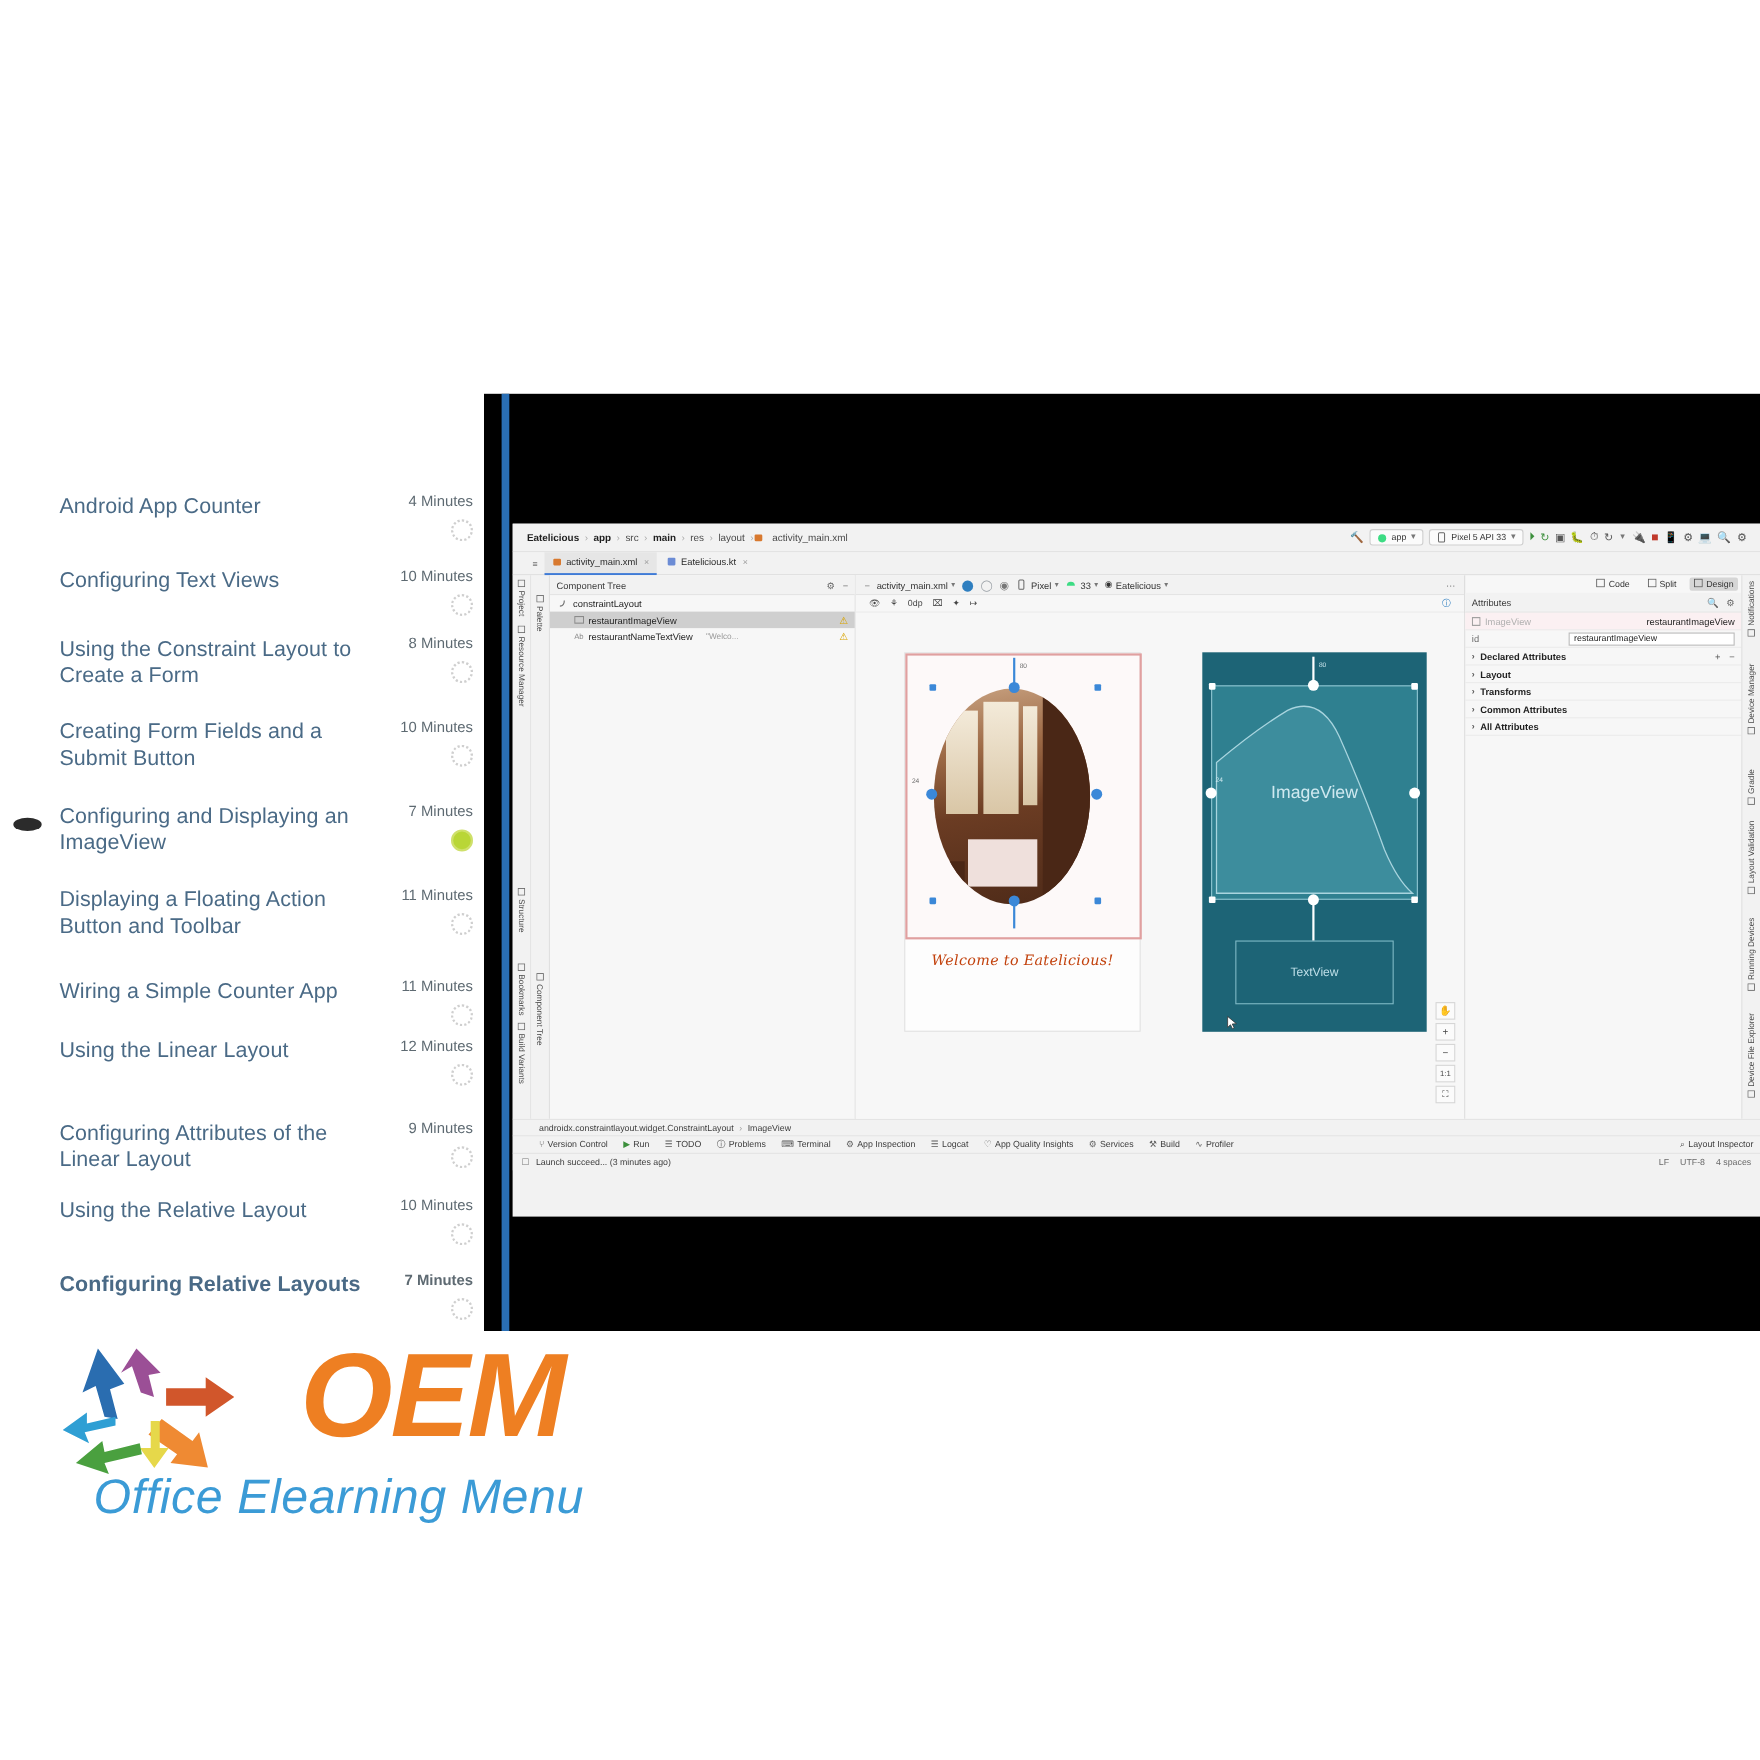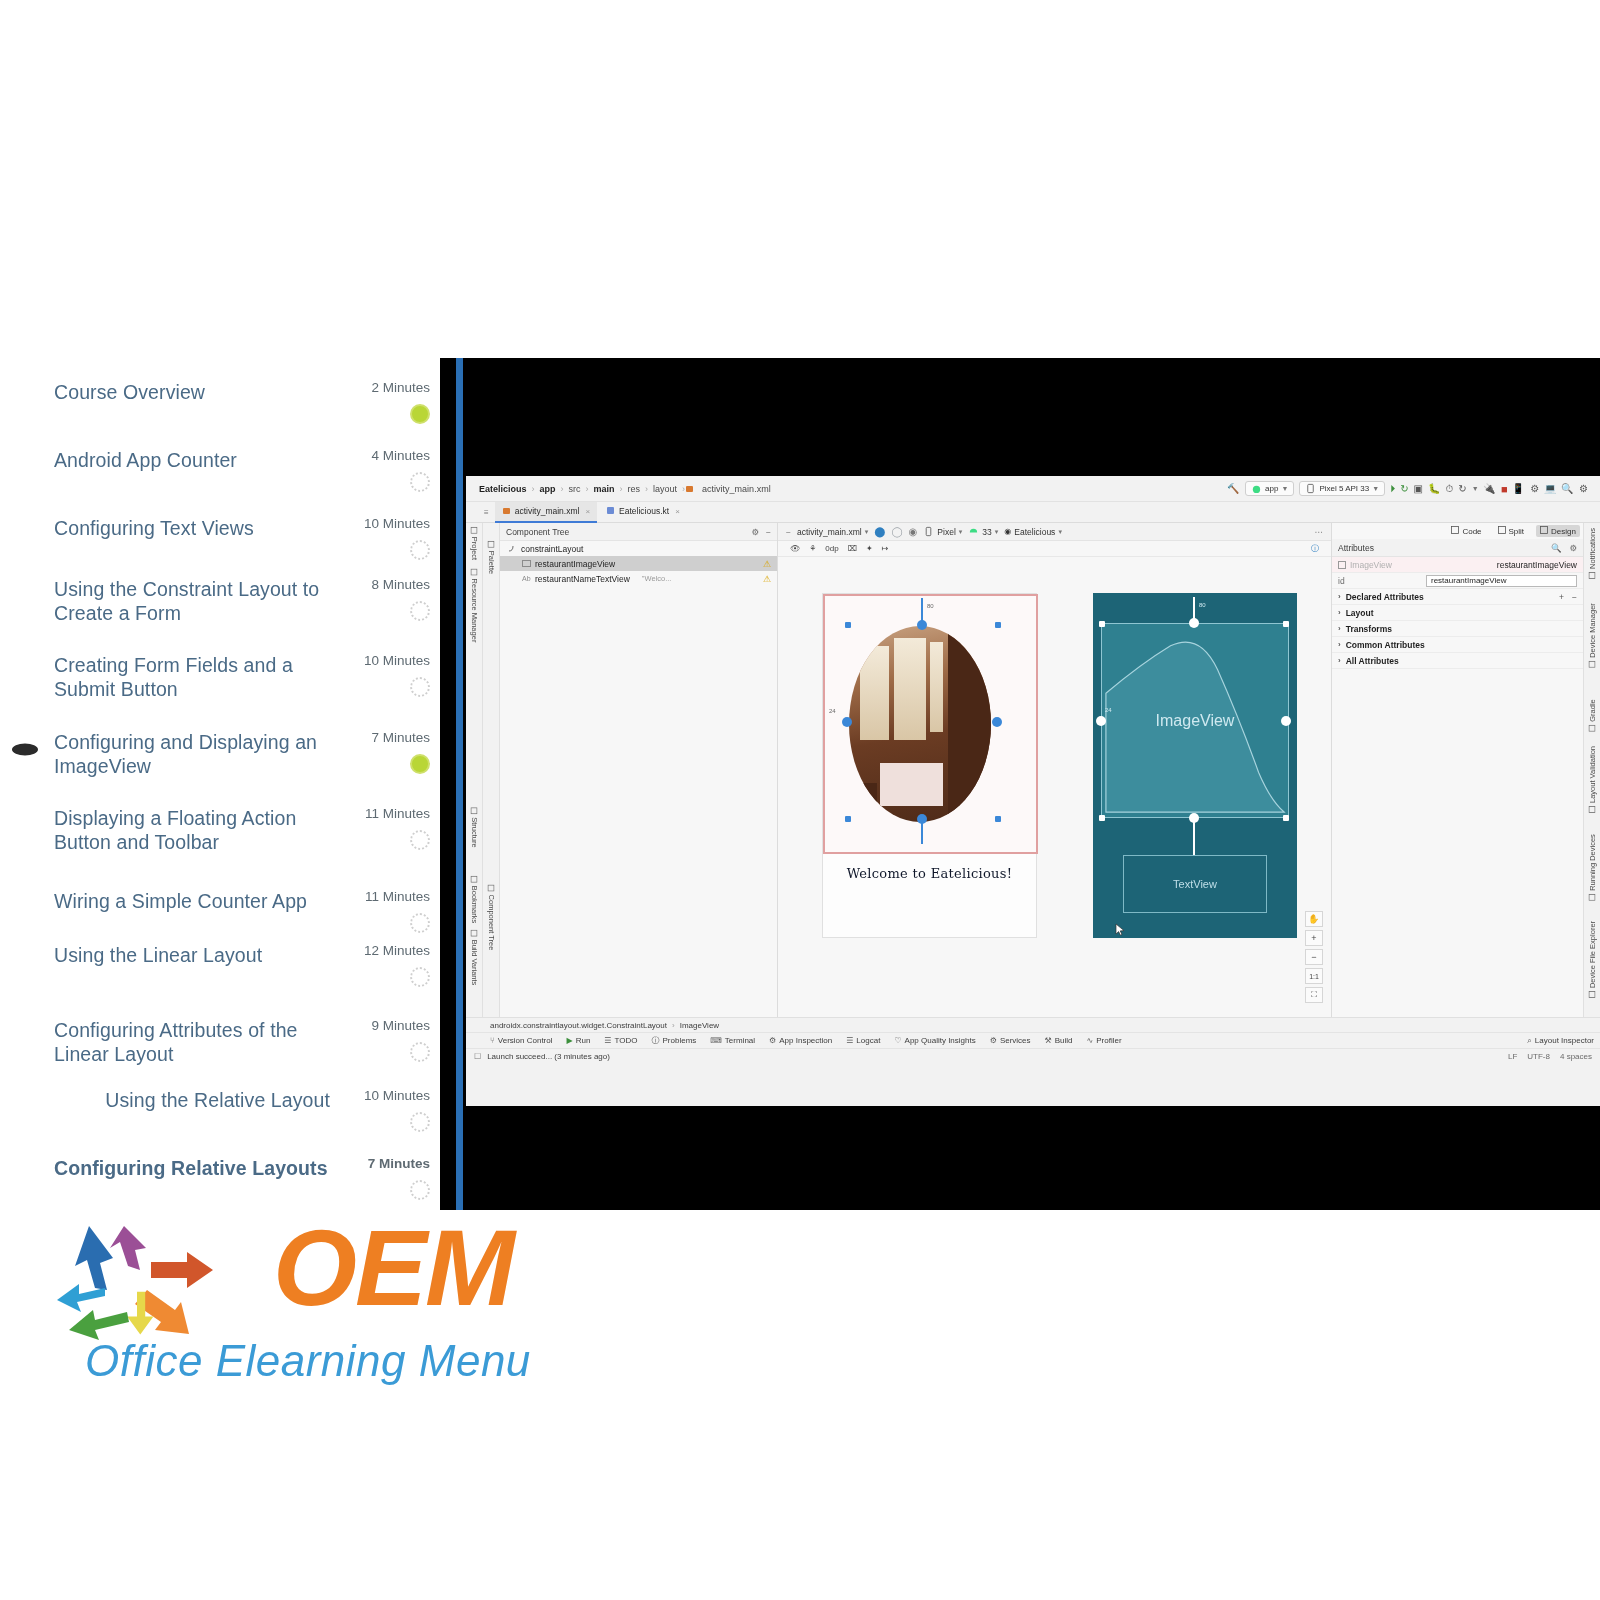--- a/index.html
+++ b/index.html
@@ -154,22 +154,22 @@
     position: absolute; background: linear-gradient(180deg,#f3ead9,#d9c6a6);
   }
   .oval-photo .dark {
     position: absolute; background: #4a2716;
   }
   .oval-photo .table {
     position: absolute; background: #efe0dc;
   }
   .welcome-script {
     position: absolute; left: 0; right: 0; top: 272px; text-align: center;
-    font-family: "DejaVu Serif", serif; 
-    color: #0f172a; font-size: 13px; letter-spacing: .3px;
+    font-family: "DejaVu Serif", serif; font-style: italic;
+    color: #c2410c; font-size: 13px; letter-spacing: .3px;
   }
 
   
   .phone-blueprint {
     position: absolute; left: 315px; top: 36px; width: 204px; height: 345px;
     background: #1d6476;
   }
   .bp-imageview {
     position: absolute; left: 8px; top: 30px; right: 8px; height: 195px;
     background: #2f8090; border: 1px solid #8fc6d2;
@@ -259,24 +259,20 @@
     font-size: 44px; color: #3b9bd6; letter-spacing: .5px;
     font-family: "Liberation Sans", sans-serif;
   }
 </style>
 </head>
 <body>
 
 <div id="root">
 
   <div id="course-outline">
-      <div class="course-row" style="position: absolute; left: 0px; right: 0px; top: 22px;">
-        <div class="course-title">Course Overview</div>
-        <div class="course-right"><div class="course-minutes">2 Minutes</div><div class="status-dot"><div class="dot-done"></div></div></div>
-      </div>
       <div class="course-row" style="position: absolute; left: 0px; right: 0px; top: 90px;">
         <div class="course-title">Android App Counter</div>
         <div class="course-right"><div class="course-minutes">4 Minutes</div><div class="status-dot"><div class="dot-todo"></div></div></div>
       </div>
       <div class="course-row" style="position: absolute; left: 0px; right: 0px; top: 158px;">
         <div class="course-title">Configuring Text Views</div>
         <div class="course-right"><div class="course-minutes">10 Minutes</div><div class="status-dot"><div class="dot-todo"></div></div></div>
       </div>
       <div class="course-row" style="position: absolute; left: 0px; right: 0px; top: 219px; align-items: center;">
         <div class="course-title">Using the Constraint Layout to Create a Form</div>
@@ -299,21 +295,21 @@
         <div class="course-right"><div class="course-minutes">11 Minutes</div><div class="status-dot"><div class="dot-todo"></div></div></div>
       </div>
       <div class="course-row" style="position: absolute; left: 0px; right: 0px; top: 585px;">
         <div class="course-title">Using the Linear Layout</div>
         <div class="course-right"><div class="course-minutes">12 Minutes</div><div class="status-dot"><div class="dot-todo"></div></div></div>
       </div>
       <div class="course-row" style="position: absolute; left: 0px; right: 0px; top: 660px;">
         <div class="course-title">Configuring Attributes of the Linear Layout</div>
         <div class="course-right"><div class="course-minutes">9 Minutes</div><div class="status-dot"><div class="dot-todo"></div></div></div>
       </div>
-      <div class="course-row" style="position: absolute; left: 0px; right: 0px; top: 730px; justify-content: flex-end;">
+      <div class="course-row" style="position: absolute; left: 0px; right: 0px; top: 730px;">
         <div class="course-title">Using the Relative Layout</div>
         <div class="course-right"><div class="course-minutes">10 Minutes</div><div class="status-dot"><div class="dot-todo"></div></div></div>
       </div>
       <div class="course-row" style="position: absolute; left: 0px; right: 0px; top: 798px; font-weight: bold;">
         <div class="course-title">Configuring Relative Layouts</div>
         <div class="course-right"><div class="course-minutes">7 Minutes</div><div class="status-dot"><div class="dot-todo"></div></div></div>
       </div>
     </div>
 
   <svg class="cursor-marker" viewBox="0 0 26 15">

